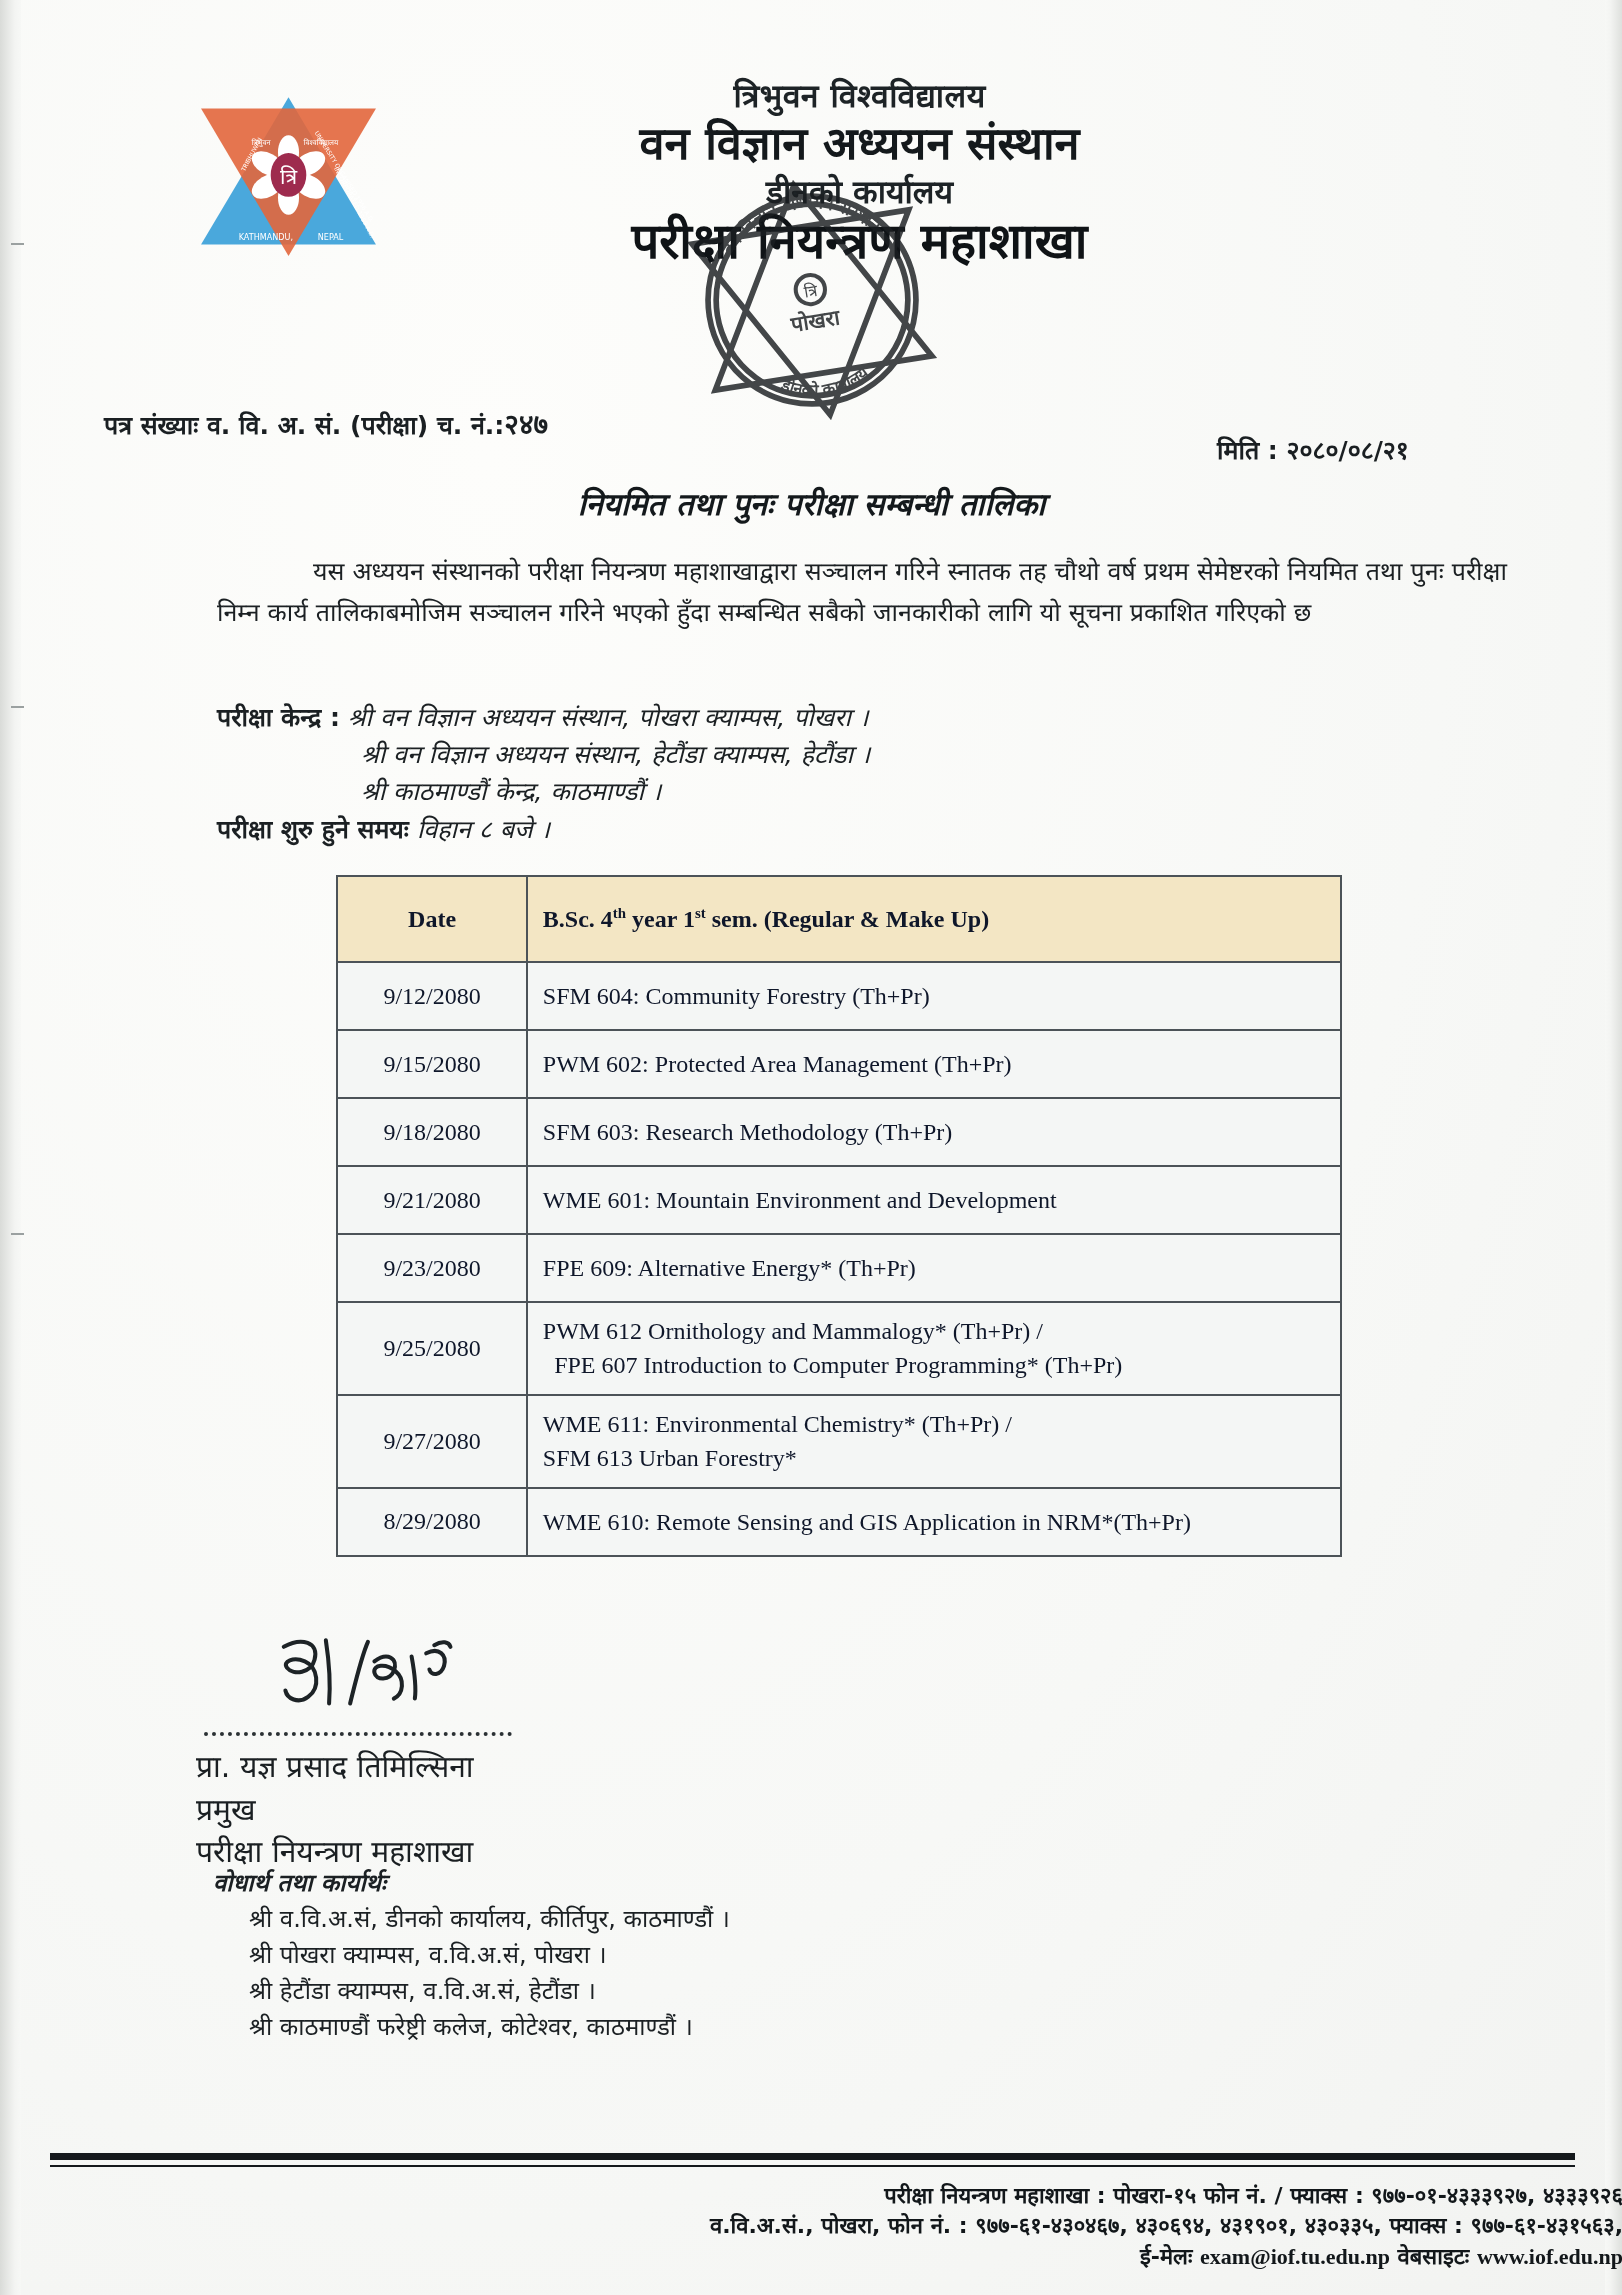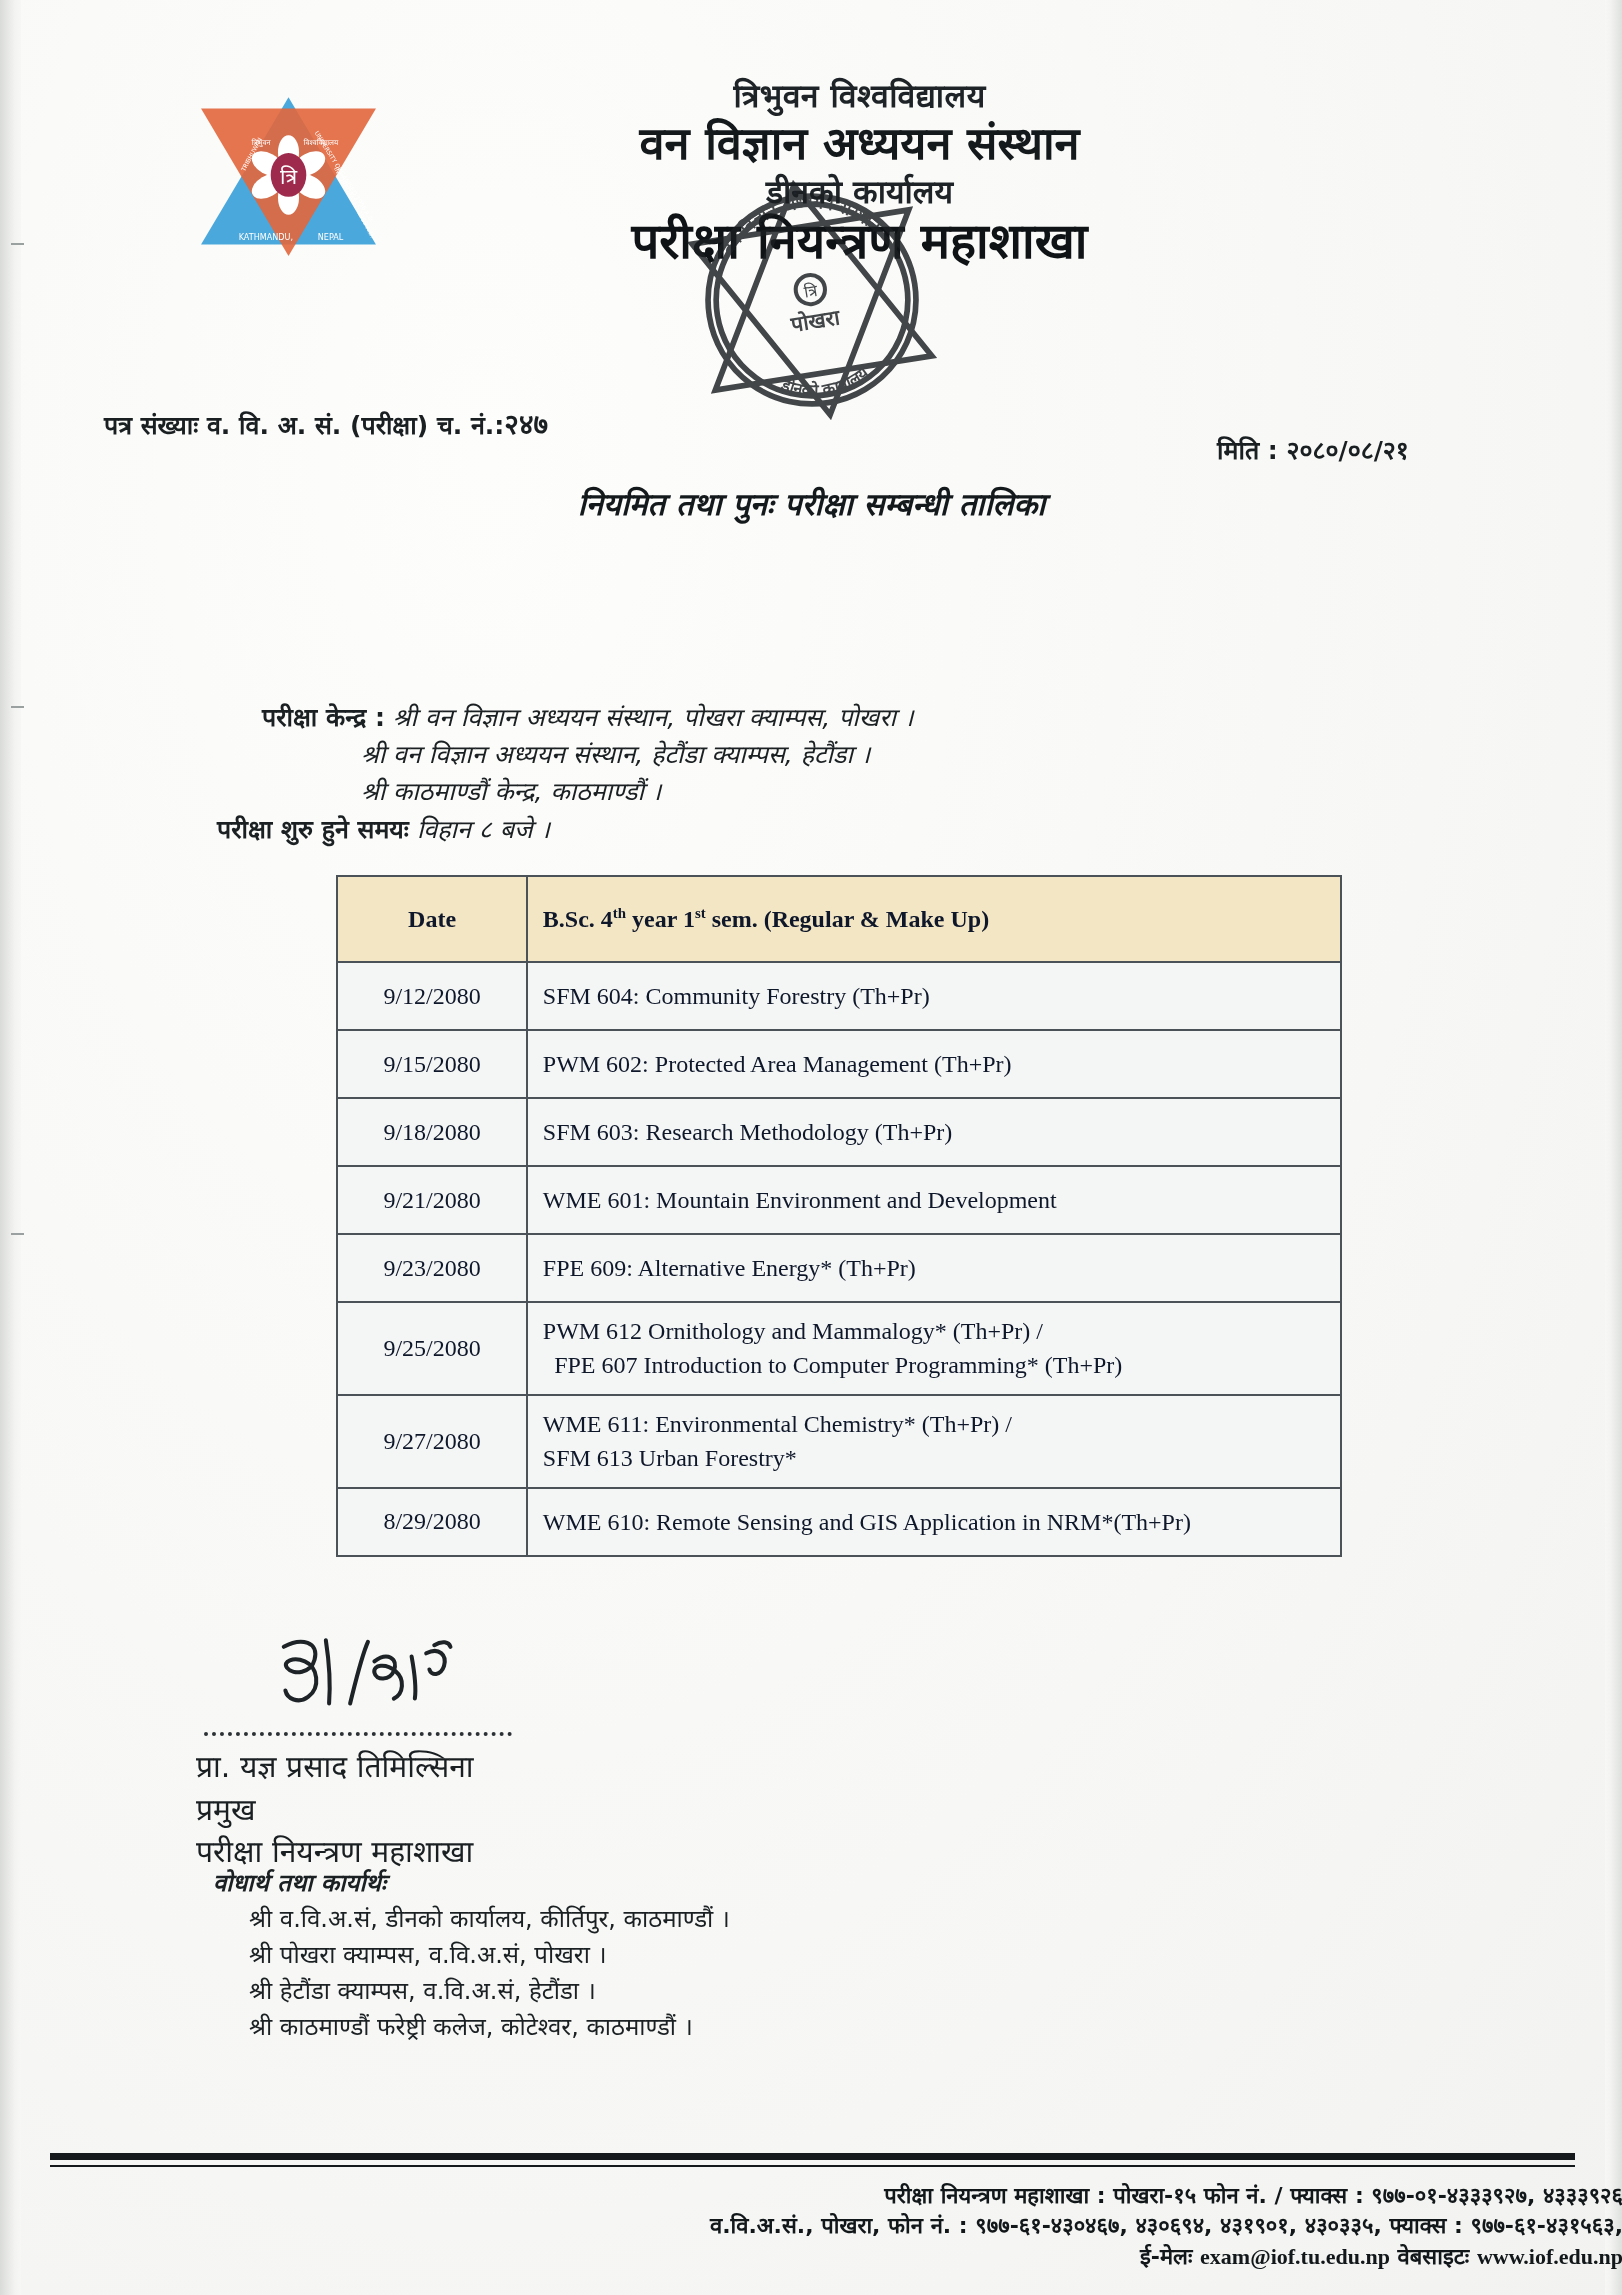--- a/index.html
+++ b/index.html
@@ -47,21 +47,21 @@
     font-size:31px; font-weight:bold; font-style:italic; color:#14191c; }
 
   
   .body-para { position:absolute; left:217px; top:552px; width:1290px;
     font-size:25px; line-height:1.62; color:#1b2023; text-align:justify; text-indent:96px; }
 
   
   .centers { position:absolute; left:217px; top:699px; width:1055px; font-size:25px; line-height:1.48; color:#1b2023; }
   .centers .lbl { font-weight:bold; }
   .centers .it { font-style:italic; }
-  .centers .r1 { white-space:nowrap;margin-left:45px; }
+  .centers .r1 { white-space:nowrap; }
   .centers .r2 { margin-left:144px; white-space:nowrap; }
   .centers .r3 { margin-left:144px; white-space:nowrap; }
   .starttime { position:absolute; left:217px; top:811px; font-size:25px; color:#1b2023; white-space:nowrap; }
   .starttime .lbl { font-weight:bold; }
   .starttime .it { font-style:italic; }
 
   
   .tbl-wrap { position:absolute; left:336px; top:875px; width:1006px; }
   table.sched { border-collapse:collapse; width:100%;
     font-family:"Liberation Serif", serif; color:#0f172a; }
@@ -167,20 +167,21 @@
   <div class="letterno">
     <span>पत्र संख्याः व. वि. अ. सं. (परीक्षा) च. नं.:</span><span class="num">२४७</span>
   </div>
   <div class="miti">
     <span>मिति :</span>
     <span>२०८०/०८/२१</span>
   </div>
 
   <div class="doc-title">नियमित तथा पुनः परीक्षा सम्बन्धी तालिका</div>
 
+  <div class="body-para">यस अध्ययन संस्थानको परीक्षा नियन्त्रण महाशाखाद्वारा सञ्चालन गरिने स्नातक तह चौथो वर्ष प्रथम सेमेष्टरको नियमित तथा पुनः परीक्षा निम्न कार्य तालिकाबमोजिम सञ्चालन गरिने भएको हुँदा सम्बन्धित सबैको जानकारीको लागि यो सूचना प्रकाशित गरिएको छ</div>
 
   <div class="centers">
     <div class="r1">
       <span class="lbl">परीक्षा केन्द्र :</span>
       <span class="it">श्री वन विज्ञान अध्ययन संस्थान, पोखरा क्याम्पस, पोखरा ।</span>
     </div>
     <div class="r2 it">श्री वन विज्ञान अध्ययन संस्थान, हेटौंडा क्याम्पस, हेटौंडा ।</div>
     <div class="r3 it">श्री काठमाण्डौं केन्द्र, काठमाण्डौं ।</div>
   </div>
   <div class="starttime">

